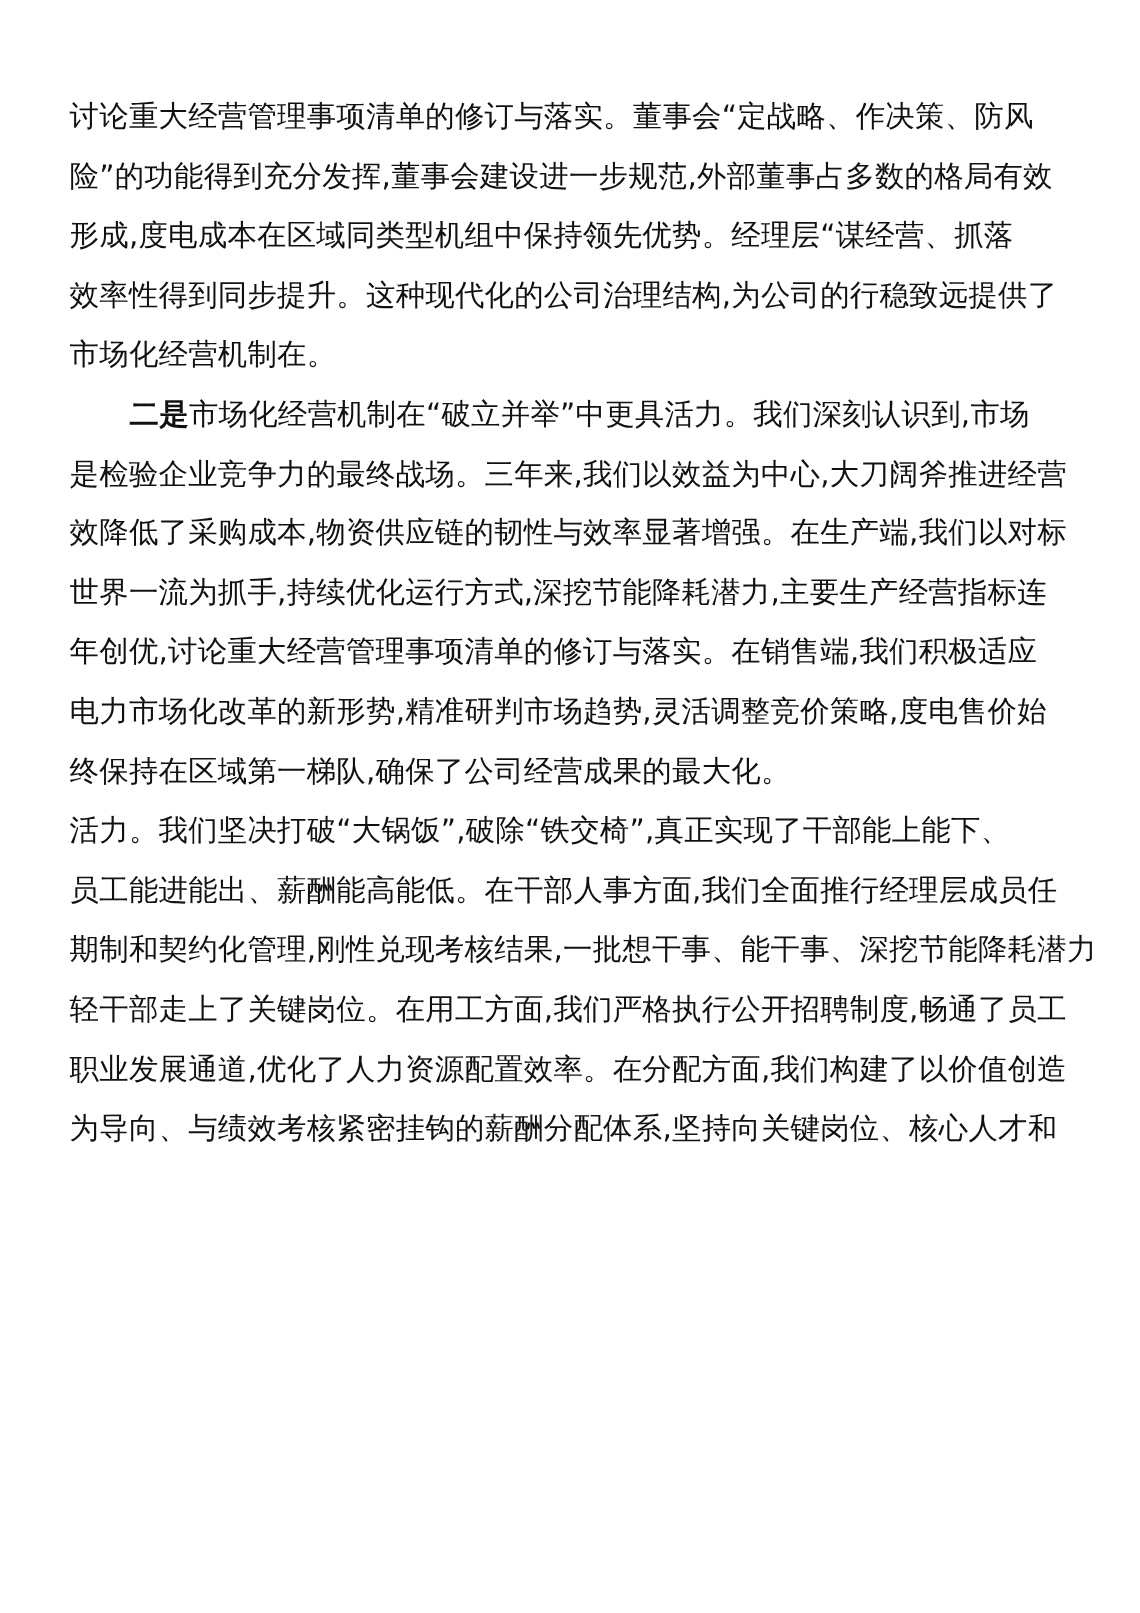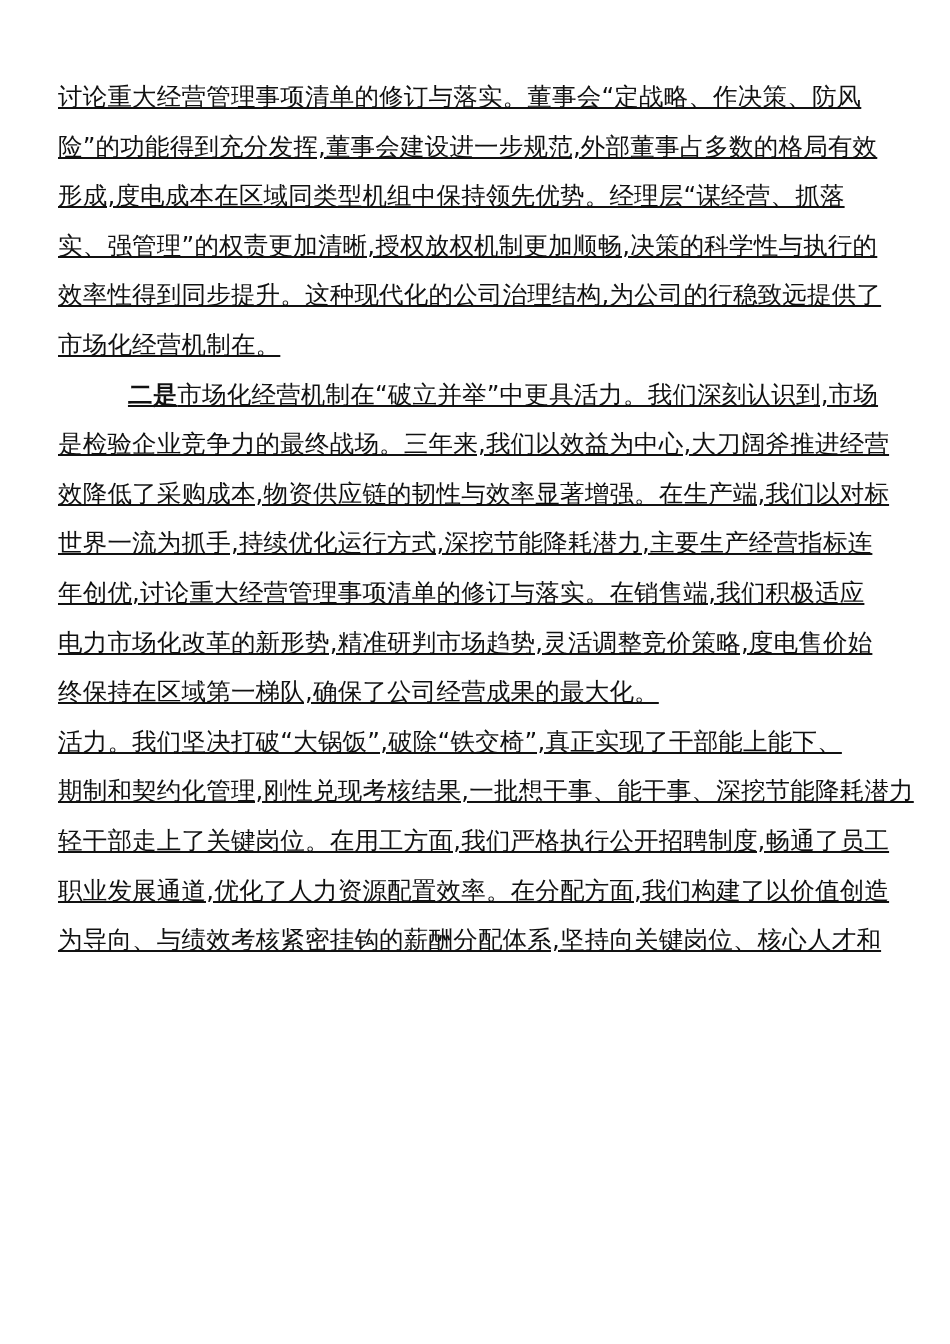--- a/index.html
+++ b/index.html
@@ -16,63 +16,61 @@
       color: #111111;
     }
     .page {
       position: absolute;
       left: 58px;
       top: 72px;
       width: 840px;
     }
     .para {
       margin: 0;
-      text-decoration: underline;
     }
     .line {
       display: block;
       height: 49.6px;
       line-height: 49.6px;
       font-size: 24.5px;
       white-space: nowrap;
       letter-spacing: 0.2px;
     }
     .line.indent {
       padding-left: 50px;
-      text-align: center;
     }
     .lead {
       font-weight: bold;
     }
   </style>
 </head>
 <body>
 
 <div class="page">
 
   <div class="para">
     <span class="line">讨论重大经营管理事项清单的修订与落实。董事会“定战略、作决策、防风</span>
     <span class="line">险”的功能得到充分发挥,董事会建设进一步规范,外部董事占多数的格局有效</span>
     <span class="line">形成,度电成本在区域同类型机组中保持领先优势。经理层“谋经营、抓落</span>
-    <span class="line">实、强管理”的权责更加清晰,授权放权机制更加顺畅,决策的科学性与执行的</span>
     <span class="line">效率性得到同步提升。这种现代化的公司治理结构,为公司的行稳致远提供了</span>
     <span class="line">市场化经营机制在。</span>
   </div>
 
   <div class="para">
     <span class="line indent"><span class="lead">二是</span><span>市场化经营机制在“破立并举”中更具活力。我们深刻认识到,市场</span></span>
     <span class="line">是检验企业竞争力的最终战场。三年来,我们以效益为中心,大刀阔斧推进经营</span>
     <span class="line">效降低了采购成本,物资供应链的韧性与效率显著增强。在生产端,我们以对标</span>
     <span class="line">世界一流为抓手,持续优化运行方式,深挖节能降耗潜力,主要生产经营指标连</span>
     <span class="line">年创优,讨论重大经营管理事项清单的修订与落实。在销售端,我们积极适应</span>
     <span class="line">电力市场化改革的新形势,精准研判市场趋势,灵活调整竞价策略,度电售价始</span>
     <span class="line">终保持在区域第一梯队,确保了公司经营成果的最大化。</span>
   </div>
 
   <div class="para">
     <span class="line">活力。我们坚决打破“大锅饭”,破除“铁交椅”,真正实现了干部能上能下、</span>
+    <span class="line">员工能进能出、薪酬能高能低。在干部人事方面,我们全面推行经理层成员任</span>
     <span class="line">期制和契约化管理,刚性兑现考核结果,一批想干事、能干事、深挖节能降耗潜力</span>
     <span class="line">轻干部走上了关键岗位。在用工方面,我们严格执行公开招聘制度,畅通了员工</span>
     <span class="line">职业发展通道,优化了人力资源配置效率。在分配方面,我们构建了以价值创造</span>
     <span class="line">为导向、与绩效考核紧密挂钩的薪酬分配体系,坚持向关键岗位、核心人才和</span>
   </div>
 
 </div>
 
 </body></html>

